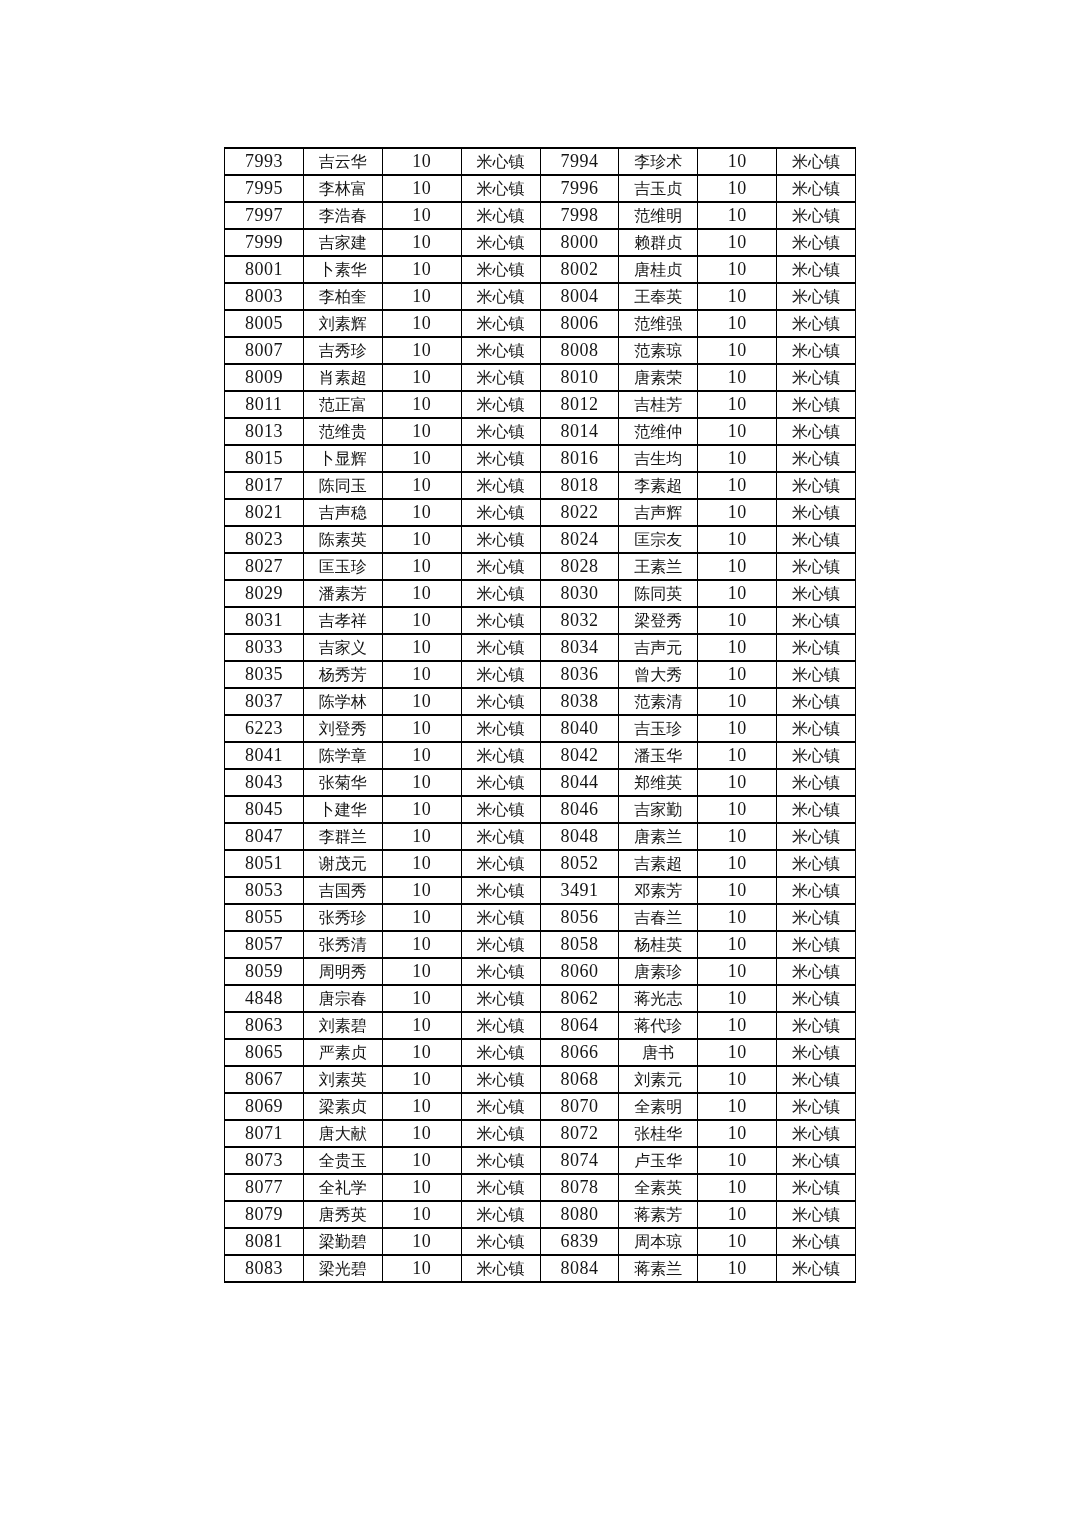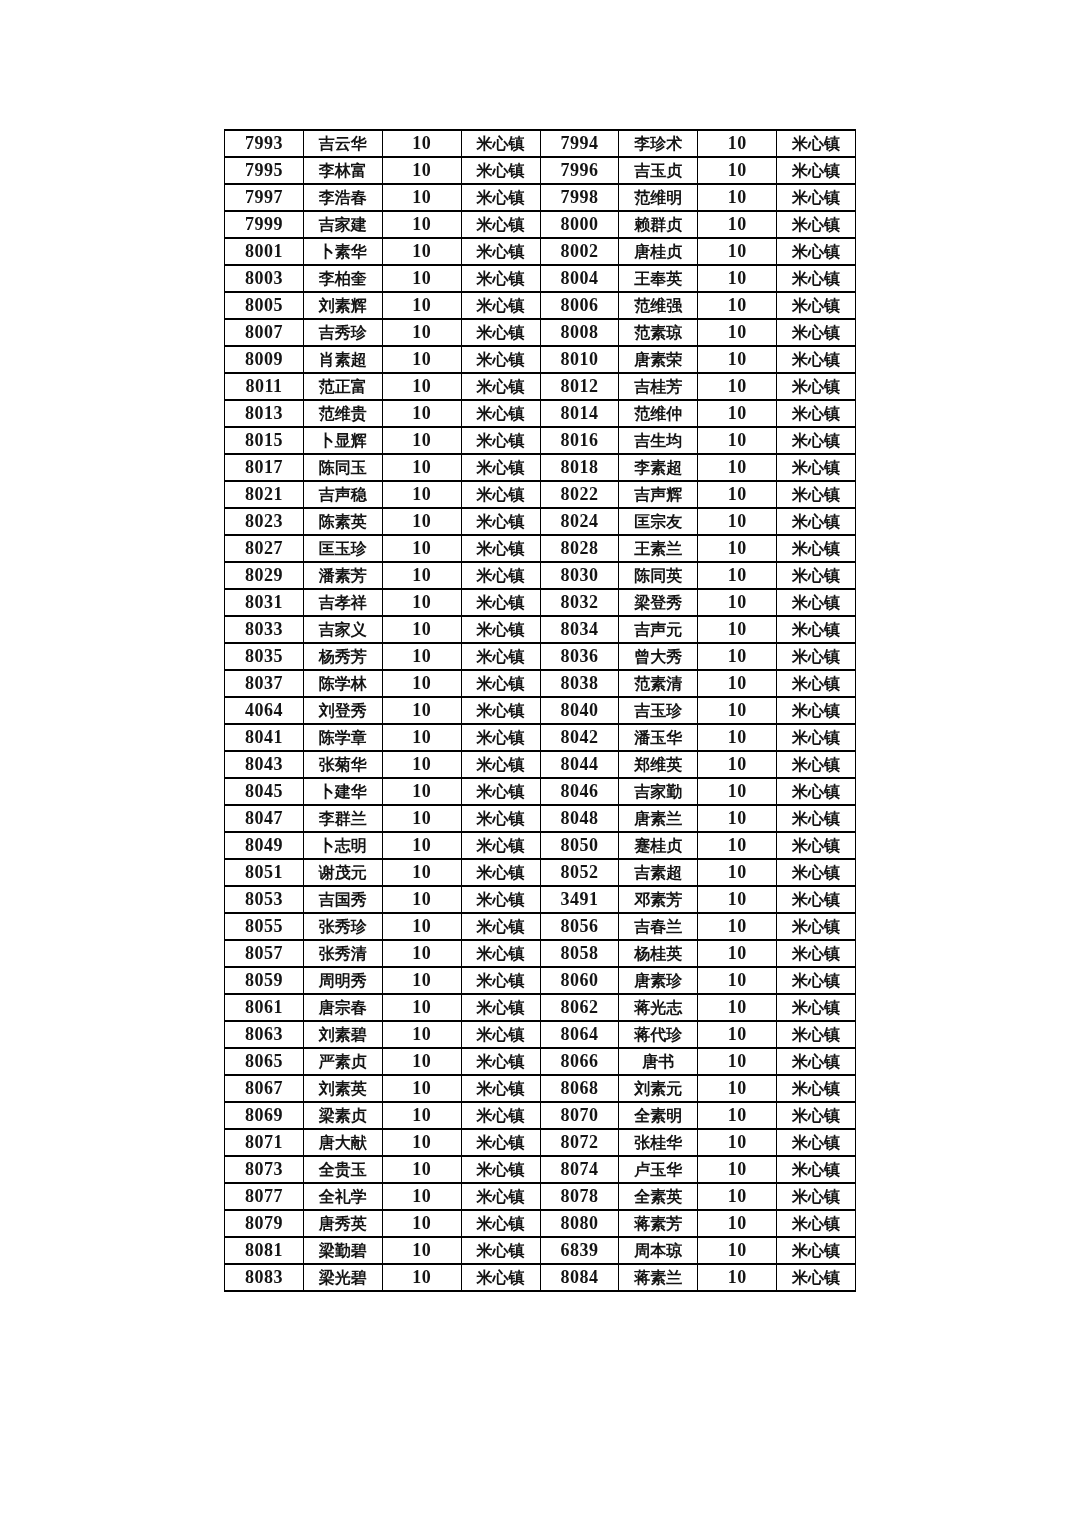--- a/index.html
+++ b/index.html
@@ -11,25 +11,24 @@
     position: relative;
     width: 1075px;
     height: 1519px;
     background: #ffffff;
     font-family: "Liberation Serif", "DejaVu Serif", serif;
     color: #141414;
   }
   table.roster {
     position: absolute;
     left: 224px;
-    top: 129px;
+    top: 147px;
     width: 632px;
     border-collapse: collapse;
     table-layout: fixed;
-    font-weight: bold;
   }
   table.roster td {
     border-left: 1.5px solid #000;
     border-right: 1.5px solid #000;
     border-top: 2px solid #000;
     border-bottom: 2px solid #000;
     height: 25px;
     line-height: 25px;
     padding: 0;
     margin: 0;
@@ -266,21 +265,21 @@
           <td class="num">8037</td>
           <td class="zh">陈学林</td>
           <td class="num">10</td>
           <td class="zh">米心镇</td>
           <td class="num">8038</td>
           <td class="zh">范素清</td>
           <td class="num">10</td>
           <td class="zh">米心镇</td>
         </tr>
         <tr>
-          <td class="num">4064</td>
+          <td class="num">6223</td>
           <td class="zh">刘登秀</td>
           <td class="num">10</td>
           <td class="zh">米心镇</td>
           <td class="num">8040</td>
           <td class="zh">吉玉珍</td>
           <td class="num">10</td>
           <td class="zh">米心镇</td>
         </tr>
         <tr>
           <td class="num">8041</td>
@@ -316,30 +315,20 @@
           <td class="num">8047</td>
           <td class="zh">李群兰</td>
           <td class="num">10</td>
           <td class="zh">米心镇</td>
           <td class="num">8048</td>
           <td class="zh">唐素兰</td>
           <td class="num">10</td>
           <td class="zh">米心镇</td>
         </tr>
         <tr>
-          <td class="num">8049</td>
-          <td class="zh">卜志明</td>
-          <td class="num">10</td>
-          <td class="zh">米心镇</td>
-          <td class="num">8050</td>
-          <td class="zh">蹇桂贞</td>
-          <td class="num">10</td>
-          <td class="zh">米心镇</td>
-        </tr>
-        <tr>
           <td class="num">8051</td>
           <td class="zh">谢茂元</td>
           <td class="num">10</td>
           <td class="zh">米心镇</td>
           <td class="num">8052</td>
           <td class="zh">吉素超</td>
           <td class="num">10</td>
           <td class="zh">米心镇</td>
         </tr>
         <tr>
@@ -376,21 +365,21 @@
           <td class="num">8059</td>
           <td class="zh">周明秀</td>
           <td class="num">10</td>
           <td class="zh">米心镇</td>
           <td class="num">8060</td>
           <td class="zh">唐素珍</td>
           <td class="num">10</td>
           <td class="zh">米心镇</td>
         </tr>
         <tr>
-          <td class="num">8061</td>
+          <td class="num">4848</td>
           <td class="zh">唐宗春</td>
           <td class="num">10</td>
           <td class="zh">米心镇</td>
           <td class="num">8062</td>
           <td class="zh">蒋光志</td>
           <td class="num">10</td>
           <td class="zh">米心镇</td>
         </tr>
         <tr>
           <td class="num">8063</td>

